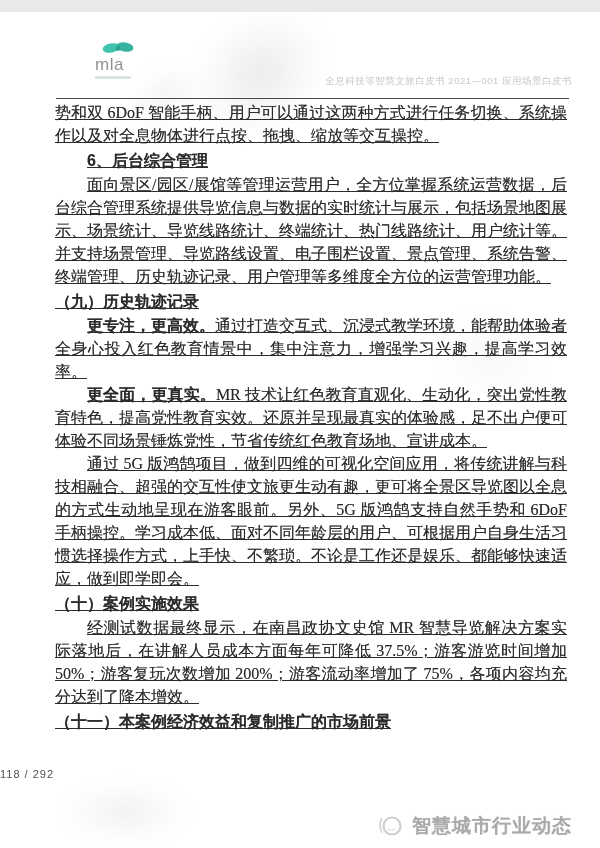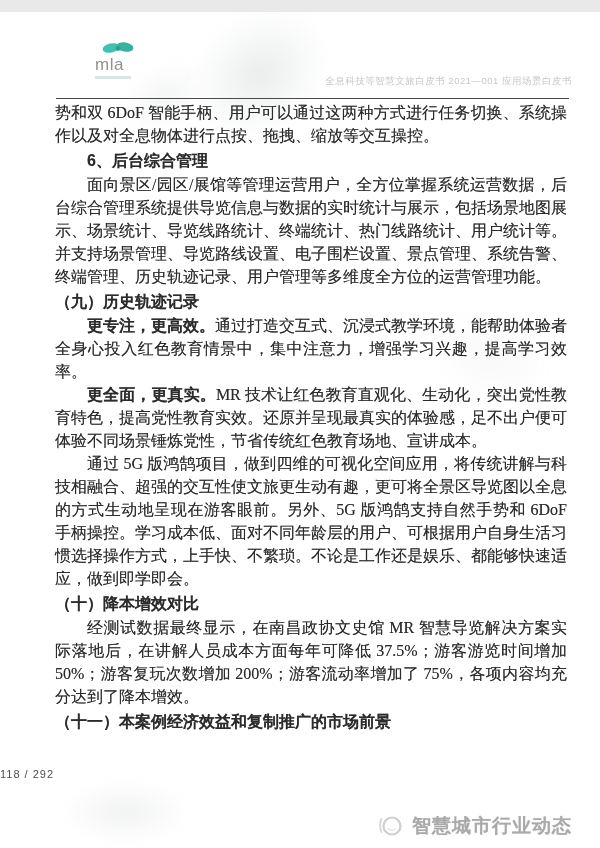--- a/index.html
+++ b/index.html
@@ -33,21 +33,21 @@
 
   
   .content{position:absolute;left:55px;top:89px;width:512px;}
   .para{margin:0;font-size:16px;line-height:23px;text-align:justify;
         text-justify:inter-ideograph;letter-spacing:0;}
   .para.indent{text-indent:2em;}
   .para.heading,.para.subheading{
     font-family:"Liberation Sans","DejaVu Sans",sans-serif;
     font-weight:700;margin-top:2px;margin-bottom:1px;}
   .bold-run{font-family:"Liberation Sans","DejaVu Sans",sans-serif;font-weight:700;}
-  .content,.para{text-shadow:0 0 .4px rgba(40,40,40,.55);} 
+  .content,.para{text-shadow:0 0 .4px rgba(40,40,40,.55);text-decoration:underline;} 
 
   
   .page-number{position:absolute;left:0;top:756px;width:100%;text-align:left;
     font-family:"Liberation Sans","DejaVu Sans",sans-serif;
     font-size:11px;color:#4f4f4f;letter-spacing:1px;}
 
   
   .footer{position:absolute;top:801px;right:28px;display:flex;gap:7px;}
   .footer-icon{display:block;}
   .footer-text{font-family:"Liberation Sans","DejaVu Sans",sans-serif;
@@ -79,21 +79,21 @@
   </header>
 
   <main class="content" id="content">
       <p class="para body"><span>势和双 6DoF 智能手柄、用户可以通过这两种方式进行任务切换、系统操作以及对全息物体进行点按、拖拽、缩放等交互操控。</span></p>
       <p class="para subheading indent"><span class="bold-run">6、后台综合管理</span></p>
       <p class="para body indent"><span>面向景区/园区/展馆等管理运营用户，全方位掌握系统运营数据，后台综合管理系统提供导览信息与数据的实时统计与展示，包括场景地图展示、场景统计、导览线路统计、终端统计、热门线路统计、用户统计等。并支持场景管理、导览路线设置、电子围栏设置、景点管理、系统告警、终端管理、历史轨迹记录、用户管理等多维度全方位的运营管理功能。</span></p>
       <p class="para heading"><span class="bold-run">（九）历史轨迹记录</span></p>
       <p class="para body indent"><span class="bold-run">更专注，更高效。</span><span>通过打造交互式、沉浸式教学环境，能帮助体验者全身心投入红色教育情景中，集中注意力，增强学习兴趣，提高学习效率。</span></p>
       <p class="para body indent"><span class="bold-run">更全面，更真实。</span><span>MR 技术让红色教育直观化、生动化，突出党性教育特色，提高党性教育实效。还原并呈现最真实的体验感，足不出户便可体验不同场景锤炼党性，节省传统红色教育场地、宣讲成本。</span></p>
       <p class="para body indent"><span>通过 5G 版鸿鹄项目，做到四维的可视化空间应用，将传统讲解与科技相融合、超强的交互性使文旅更生动有趣，更可将全景区导览图以全息的方式生动地呈现在游客眼前。另外、5G 版鸿鹄支持自然手势和 6DoF 手柄操控。学习成本低、面对不同年龄层的用户、可根据用户自身生活习惯选择操作方式，上手快、不繁琐。不论是工作还是娱乐、都能够快速适应，做到即学即会。</span></p>
-      <p class="para heading"><span class="bold-run">（十）降本增效对比</span></p>
+      <p class="para heading"><span class="bold-run">（十）案例实施效果</span></p>
       <p class="para body indent"><span>经测试数据最终显示，在南昌政协文史馆 MR 智慧导览解决方案实际落地后，在讲解人员成本方面每年可降低 37.5%；游客游览时间增加 50%；游客复玩次数增加 200%；游客流动率增加了 75%，各项内容均充分达到了降本增效。</span></p>
       <p class="para heading"><span class="bold-run">（十一）本案例经济效益和复制推广的市场前景</span></p>
     </main>
 
   <div class="page-number">118 / 292</div>
 
   <footer class="footer">
     <svg class="footer-icon" width="28" height="26" viewBox="0 0 28 26">
       <circle cx="15" cy="13" r="8.5" fill="none" stroke="#cfcfcf" stroke-width="2.2"></circle>
       <circle cx="12.5" cy="10.5" r="1.6" fill="#ffffff"></circle>

